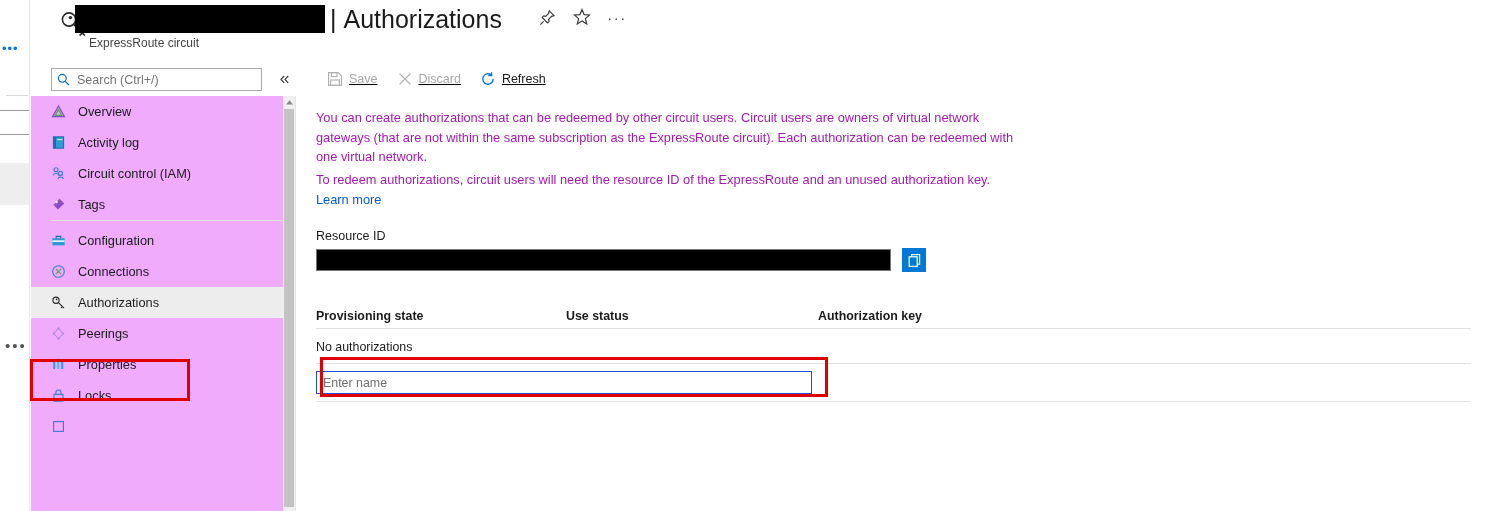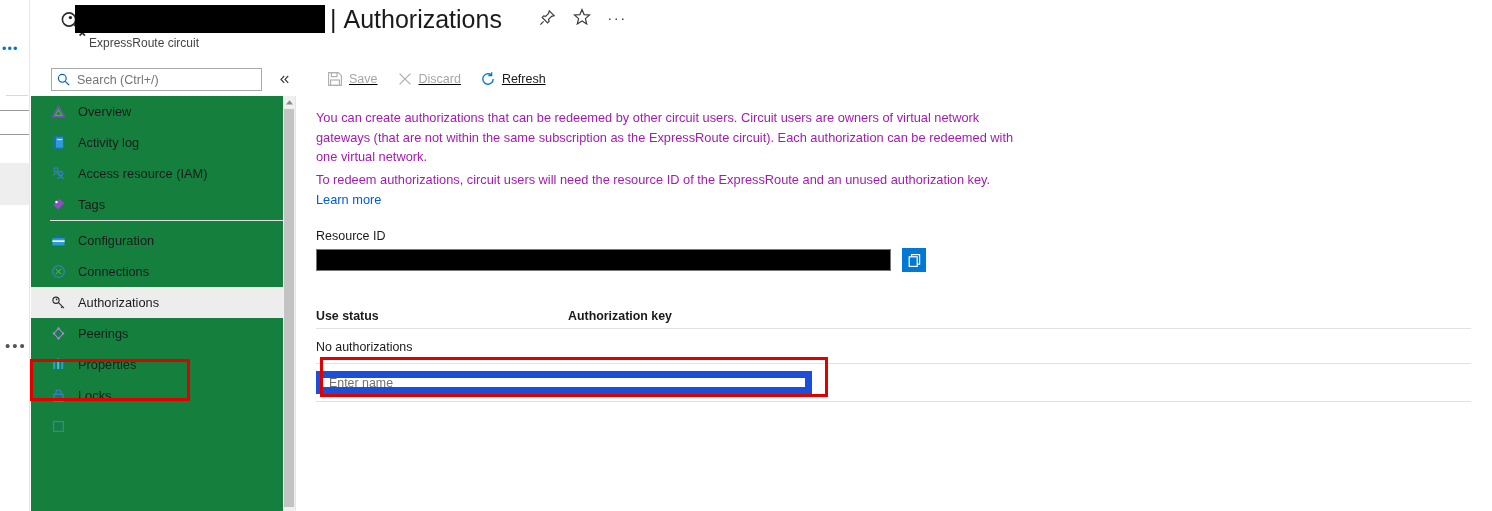--- a/index.html
+++ b/index.html
@@ -52,21 +52,21 @@
   .cmdbar { position: absolute; left: 285px; top: 62px; width: 1176px; height: 34px; display: flex;
             align-items: center; gap: 3px; padding-left: 3px; text-decoration: underline; }
   .cmd { display: flex; align-items: center; gap: 6px; padding: 4px 8px; font-size: 12.5px; cursor: pointer;
          background: transparent; border: 0; font-family: "Liberation Sans", sans-serif; white-space: nowrap; }
   .cmd.disabled { color: #a6a6a6; cursor: default; }
   .cmd.enabled { color: #1a1a1a; }
   .cmd svg { display: block; }
   .cmdbar-rule { position: absolute; left: 285px; top: 96px; width: 1176px; height: 1px; background: #e6e6e6; }
 
   
-  .sidebar { position: absolute; left: 0; top: 96px; width: 262px; height: 415px; background: #15803d;
+  .sidebar { position: absolute; left: 0; top: 96px; width: 262px; height: 415px; background: #f0abfc;
              overflow: hidden; }
   .nav-item { position: relative; display: flex; align-items: center; height: 31px; padding-left: 19px;
               cursor: pointer; }
   .nav-item.sel { background: #ededed; }
   .nav-ico { width: 17px; height: 17px; flex: 0 0 auto; margin-right: 11px; display: flex;
              align-items: center; justify-content: center; }
   .nav-lbl { font-size: 12.8px; color: #1a1a1a; white-space: nowrap; }
   .nav-group { font-size: 12.8px; color: #1a1a1a; font-weight: bold; padding: 12px 0 4px 19px; }
   .nav-sep { margin: 0 10px 4px 19px; height: 1px; background: #e1e1e1; }
 
@@ -97,21 +97,21 @@
   .tbl { position: absolute; left: 20px; top: 203px; width: 1155px; }
   .thead { display: flex; align-items: flex-end; height: 24px; font-size: 12.4px; color: #1a1a1a; font-weight: bold; }
   .th-rule { height: 1px; background: #e1e1e1; margin-top: 5px; }
   .col-name { width: 513px; flex: 0 0 auto; }
   .col-prov { width: 250px; flex: 0 0 auto; }
   .col-use  { width: 252px; flex: 0 0 auto; }
   .col-auth { flex: 1 1 auto; }
   .empty-row { font-size: 12.4px; color: #1a1a1a; padding: 11px 0 9px 0; }
   .row-rule { height: 1px; background: #e1e1e1; }
   .input-row { height: 37px; display: flex; align-items: center; }
-  .name-input { width: 496px; height: 23px; border: 7px solid #1d4ed8; background: #fff; padding: 0 6px;
+  .name-input { width: 496px; height: 23px; border: 1px solid #1d4ed8; background: #fff; padding: 0 6px;
                 font-size: 12.4px; color: #1a1a1a; font-family: "Liberation Sans", sans-serif; outline: none; }
   .name-input::placeholder { color: #707070; }
 
   
   .hl { position: absolute; border: 3px solid #e00000; pointer-events: none; }
   .hl-nav { left: 30px; top: 359px; width: 160px; height: 42px; }
   .hl-input { left: 320px; top: 357px; width: 508px; height: 40px; }
 </style>
 </head>
 <body>
@@ -242,21 +242,21 @@
 
       <div class="nav-item">
         <span class="nav-ico">
           <svg width="15" height="15" viewBox="0 0 15 15">
             <circle cx="5" cy="3.8" r="2" fill="none" stroke="#3b7dd8" stroke-width="1.1"></circle>
             <path d="M2.2 9.4 A2.9 2.9 0 0 1 7.8 9.4" fill="none" stroke="#3b7dd8" stroke-width="1.1"></path>
             <circle cx="9.6" cy="7.4" r="2" fill="none" stroke="#3b7dd8" stroke-width="1.1"></circle>
             <path d="M6.8 13 A2.9 2.9 0 0 1 12.4 13" fill="none" stroke="#3b7dd8" stroke-width="1.1"></path>
           </svg>
         </span>
-        <span class="nav-lbl">Access resource (IAM)</span>
+        <span class="nav-lbl">Circuit control (IAM)</span>
       </div>
 
       <div class="nav-item">
         <span class="nav-ico">
           <svg width="15" height="15" viewBox="0 0 15 15">
             <path d="M8.6 1.8 L13.2 6.4 L7 12.6 L2.4 8 Z" fill="#8e4ec6"></path>
             <circle cx="5.5" cy="5" r="1.25" fill="#ffffff"></circle>
           </svg>
         </span>
         <span class="nav-lbl">Tags</span>
@@ -365,20 +365,21 @@
       <div class="rid-box"></div>
       <button class="copy-btn">
         <svg width="15" height="15" viewBox="0 0 15 15">
           <rect x="4.6" y="1.6" width="8" height="9.6" fill="none" stroke="#ffffff" stroke-width="1.2"></rect>
           <rect x="2.2" y="3.8" width="8" height="9.6" fill="#0078d4" stroke="#ffffff" stroke-width="1.2"></rect>
         </svg>
       </button>
 
       <div class="tbl">
         <div class="thead">
+          <div class="col-prov">Provisioning state</div>
           <div class="col-use">Use status</div>
           <div class="col-auth">Authorization key</div>
         </div>
         <div class="th-rule"></div>
 
         <div class="empty-row">No authorizations</div>
         <div class="row-rule"></div>
 
         <div class="input-row">
           <div class="col-name">

